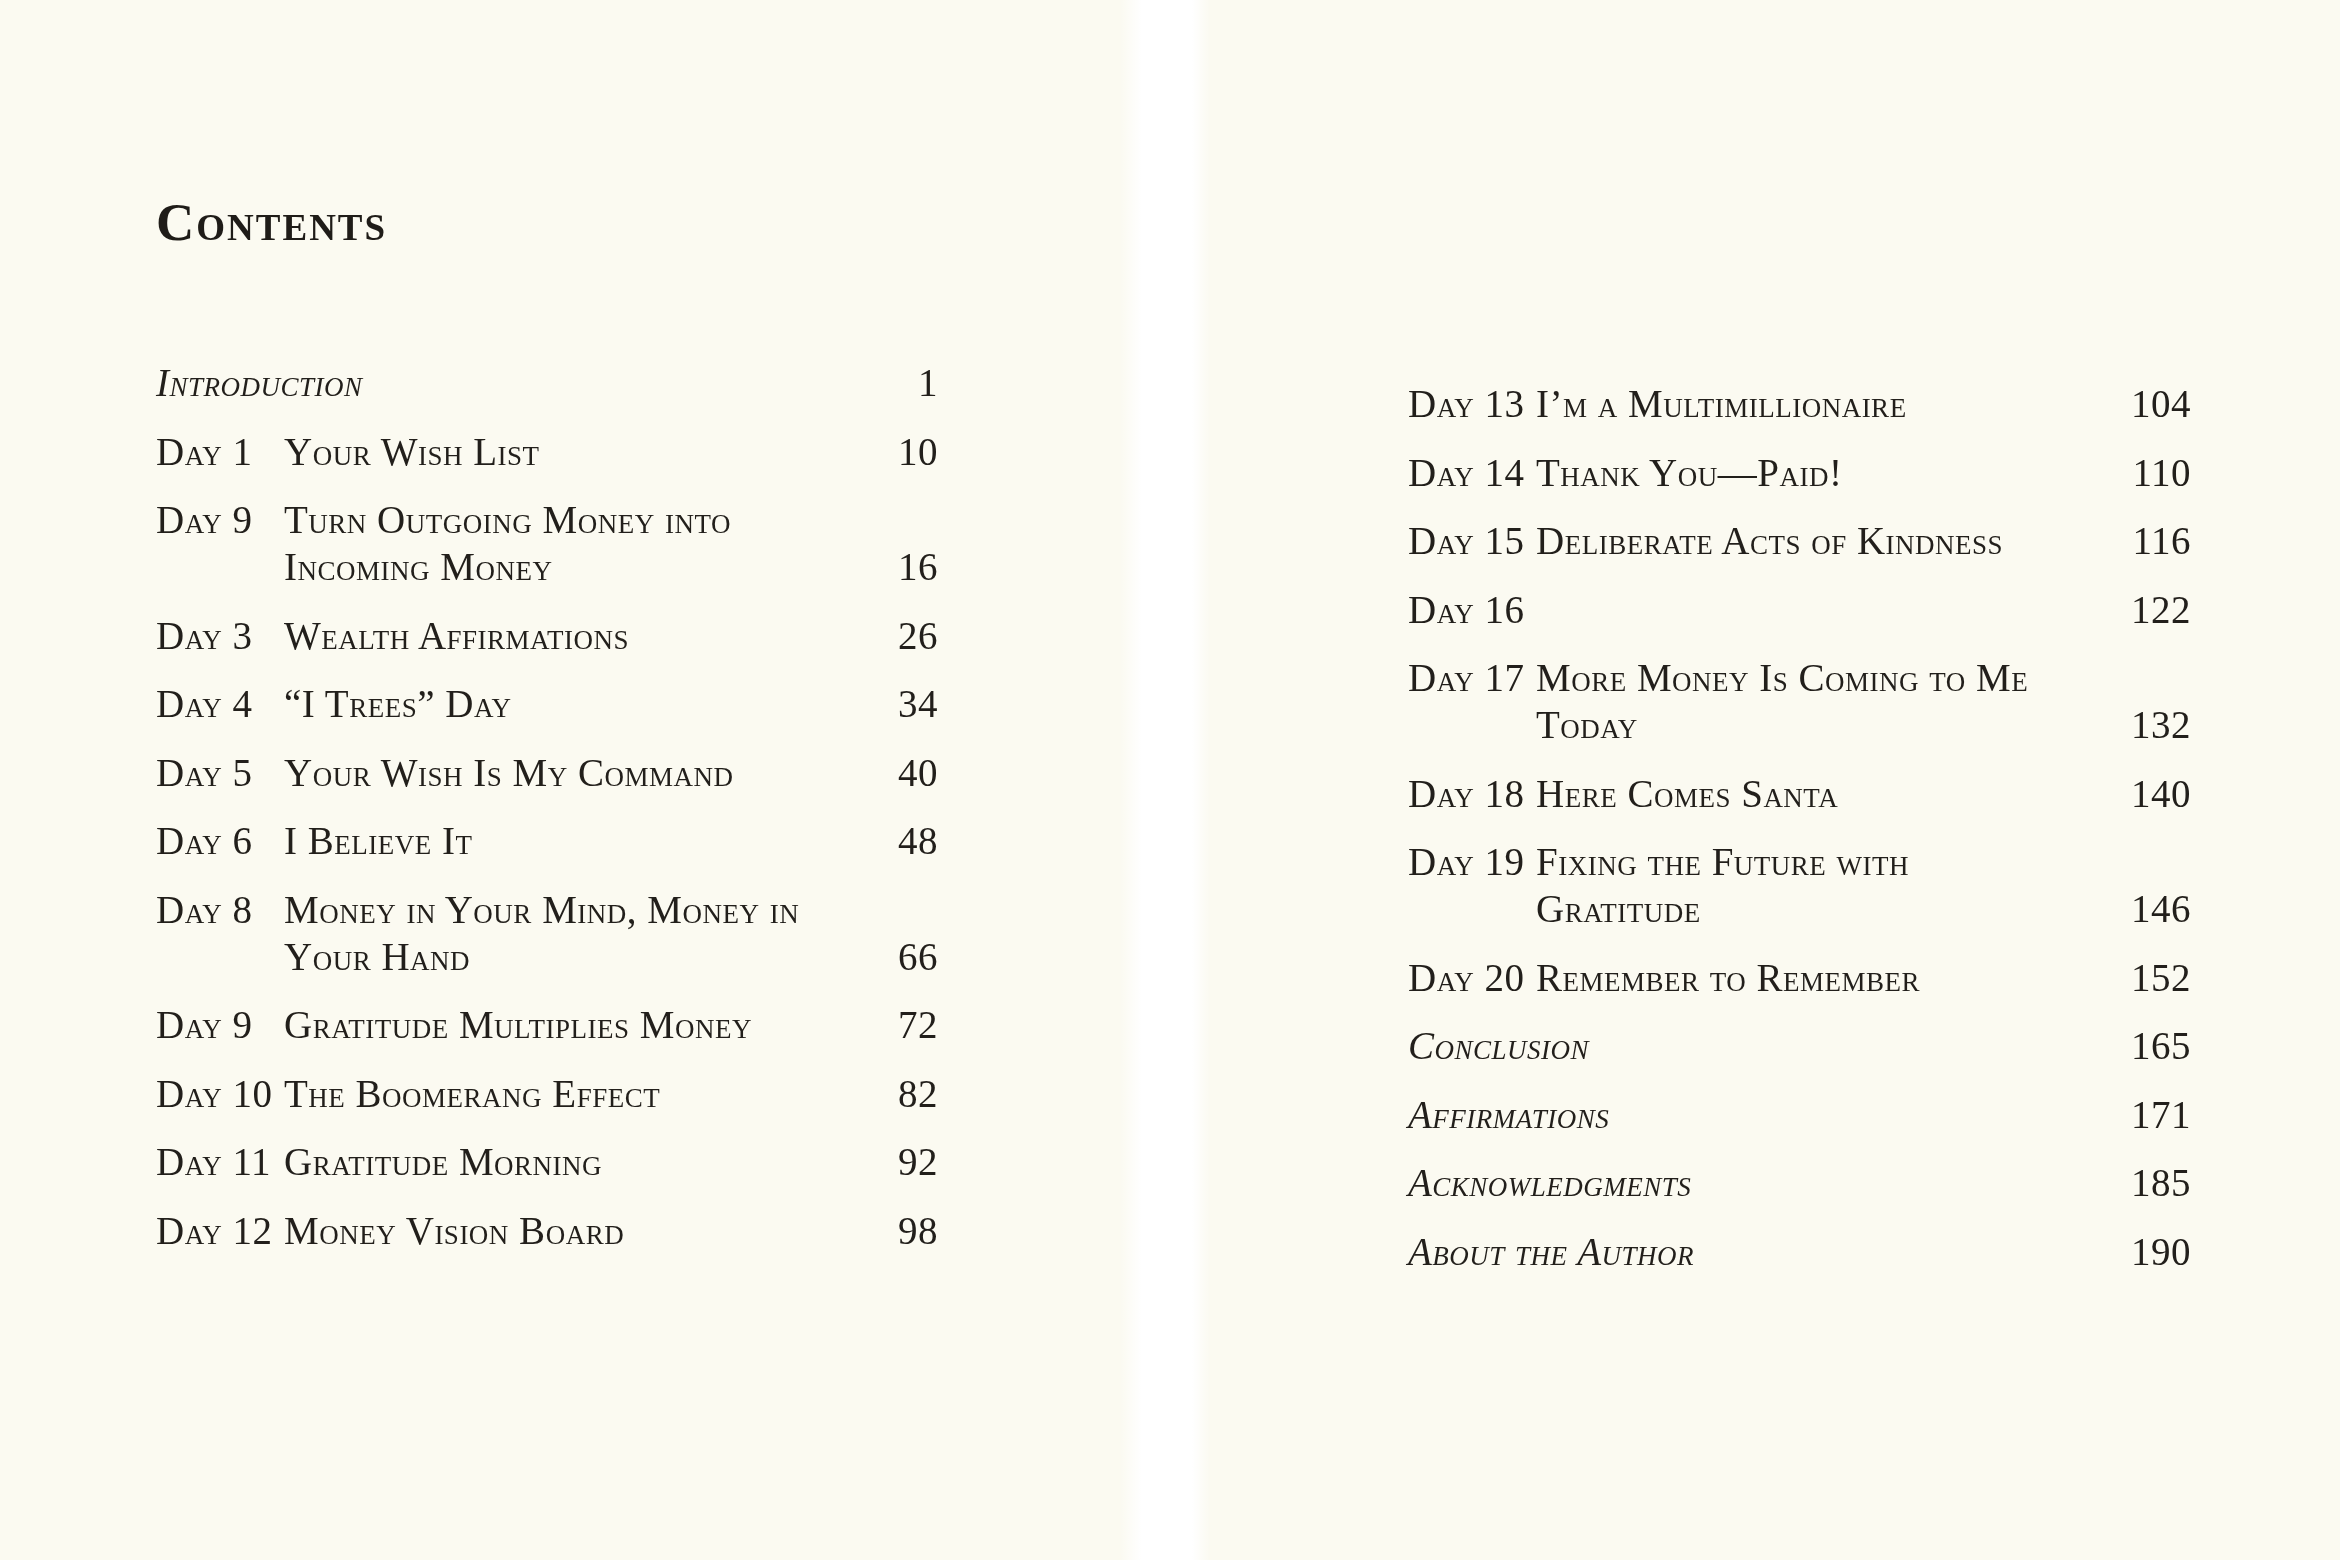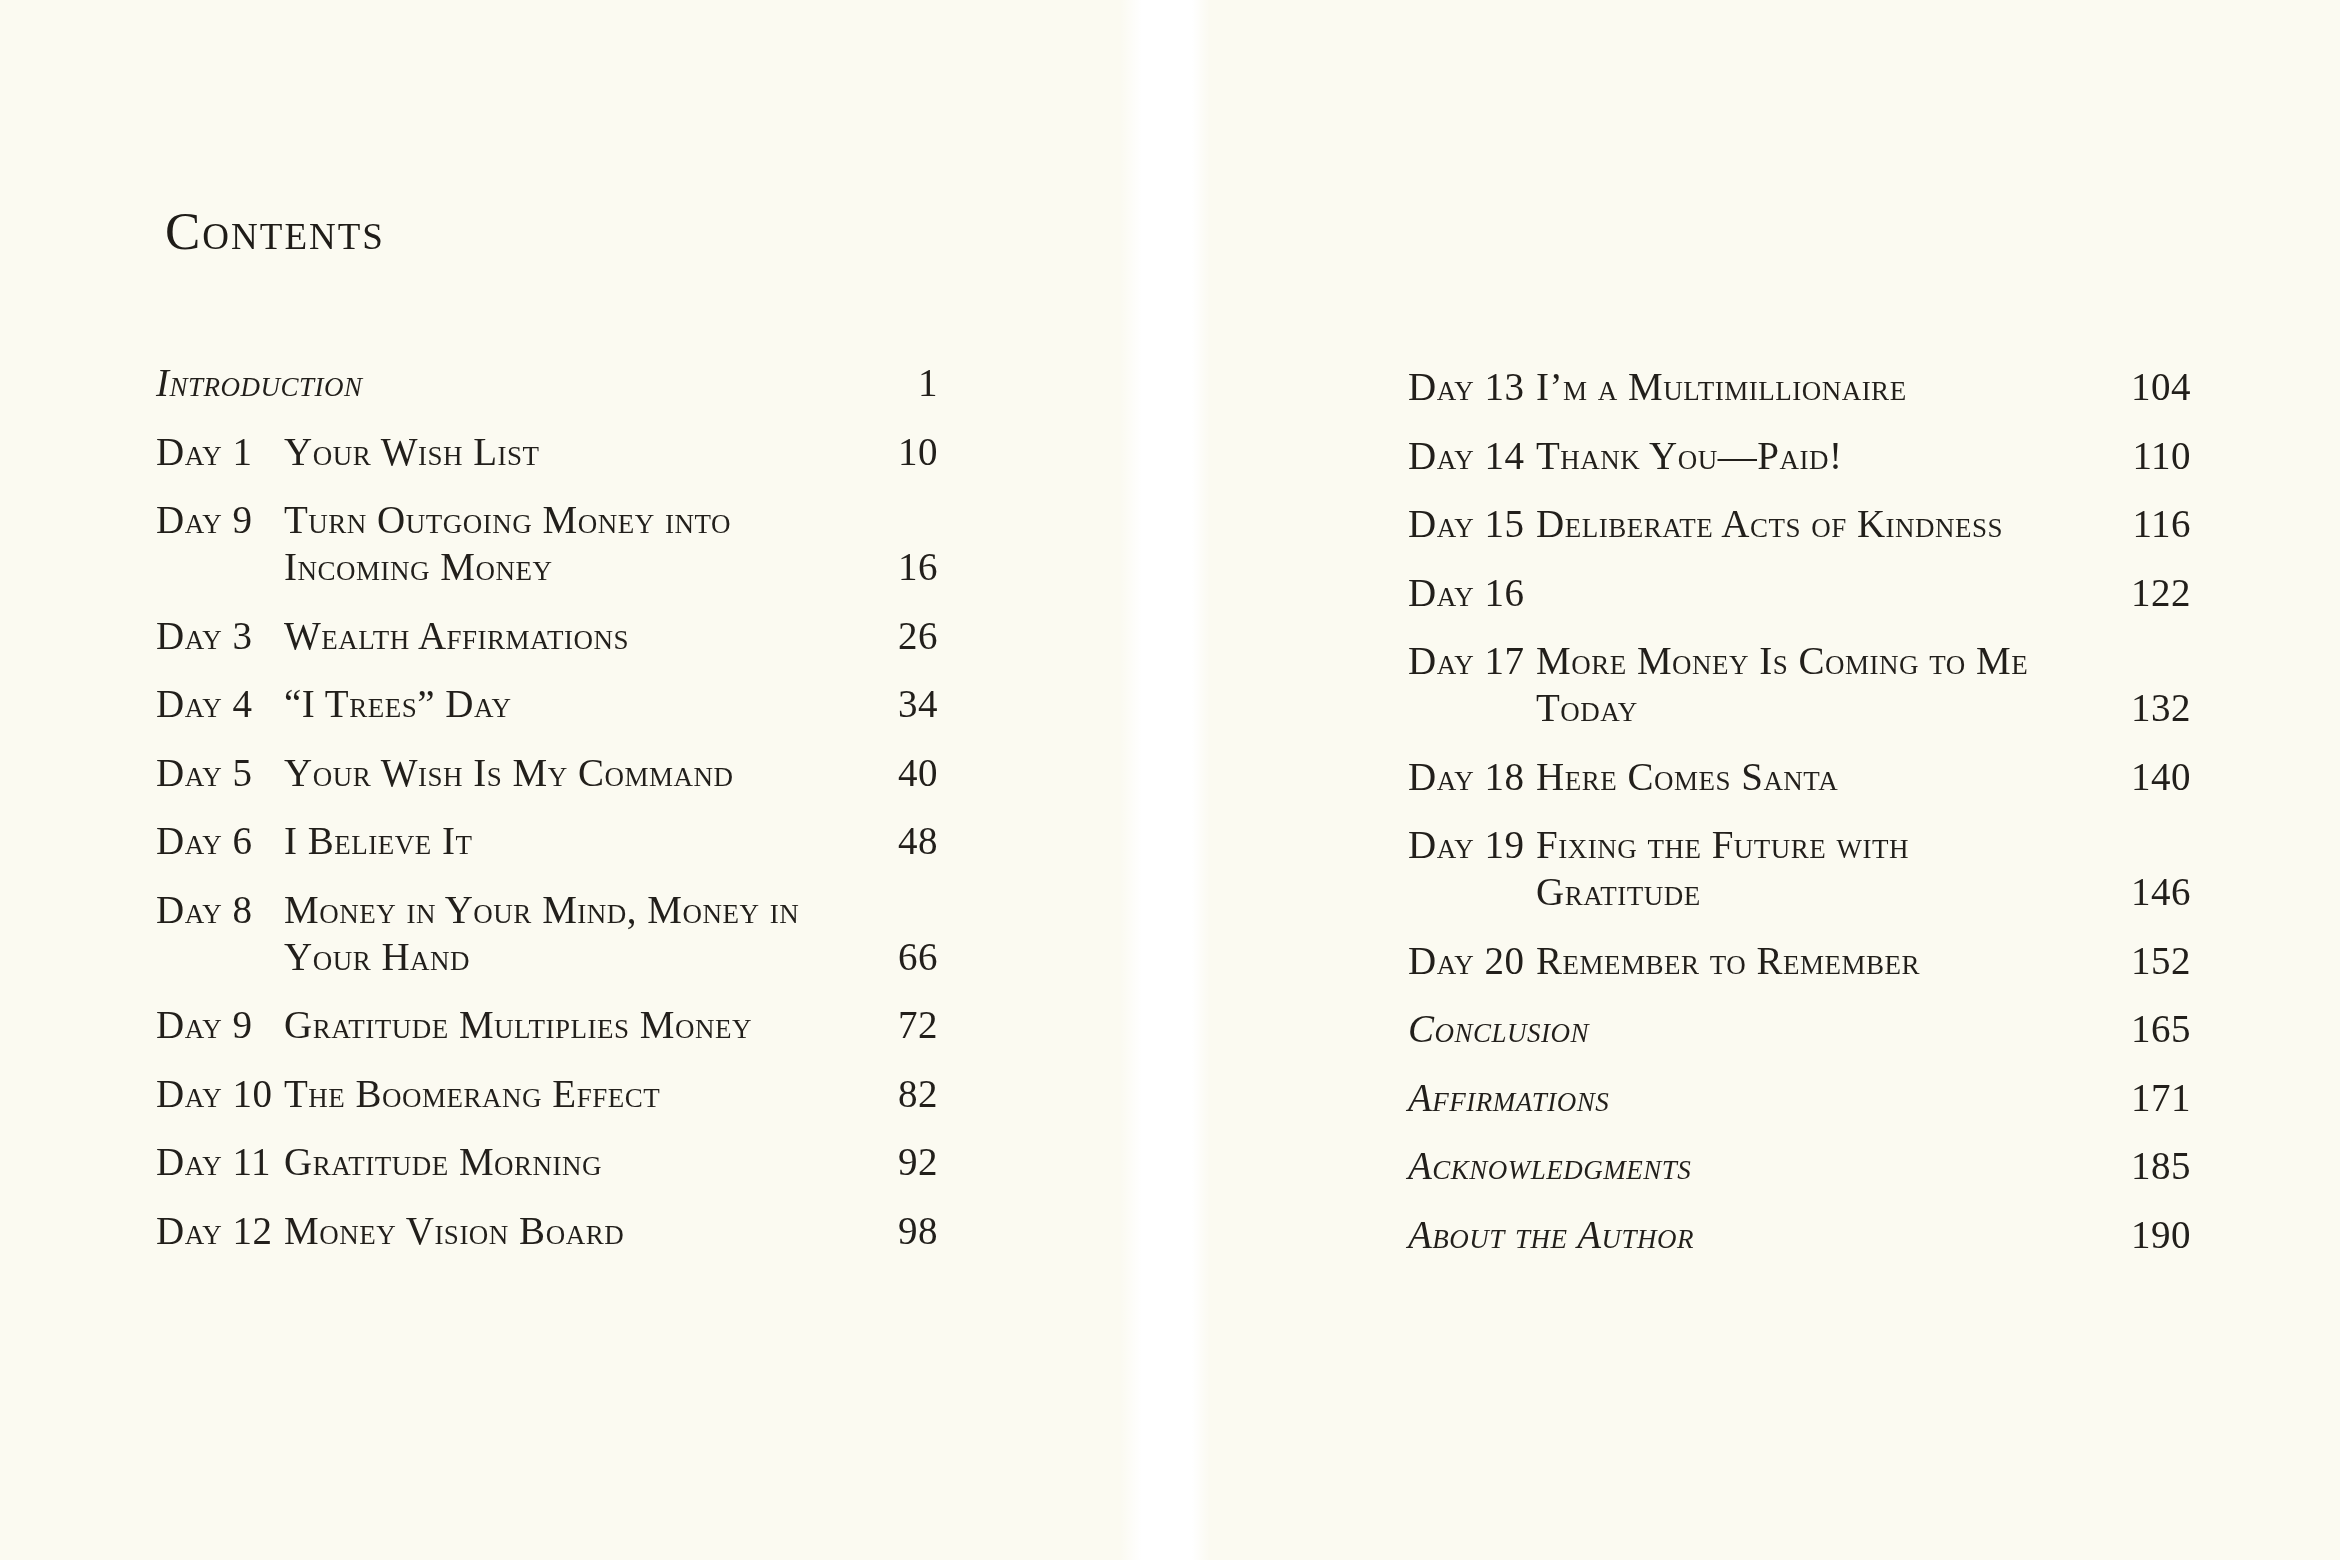--- a/index.html
+++ b/index.html
@@ -20,45 +20,45 @@
     left: 1120px;
     top: 0;
     width: 90px;
     height: 1560px;
     background: linear-gradient(90deg, rgba(255,255,255,0) 0%, #ffffff 24%, #ffffff 80%, rgba(255,255,255,0) 100%);
   }
   .book-title {
     position: absolute;
     left: 156px;
     top: 196px;
-    margin: 9px;
+    margin: 0;
     font-size: 53px;
     line-height: 1;
-    font-weight: 400;
+    font-weight: 700;
     font-variant: small-caps;
     letter-spacing: 2px;
     color: #1f1c18;
   }
   .col {
     position: absolute;
     display: flex;
     flex-direction: column;
     gap: 21.5px;
     font-size: 39px;
     font-variant: small-caps;
     letter-spacing: 0.5px;
   }
   .col-left {
     left: 156px;
     top: 359px;
     width: 782px;
   }
   .col-right {
     left: 1408px;
-    top: 363px;
+    top: 380px;
     width: 783px;
   }
   .entry {
     position: relative;
     min-height: 47px;
   }
   .entry .label {
     position: absolute;
     left: 0;
     top: 0;

